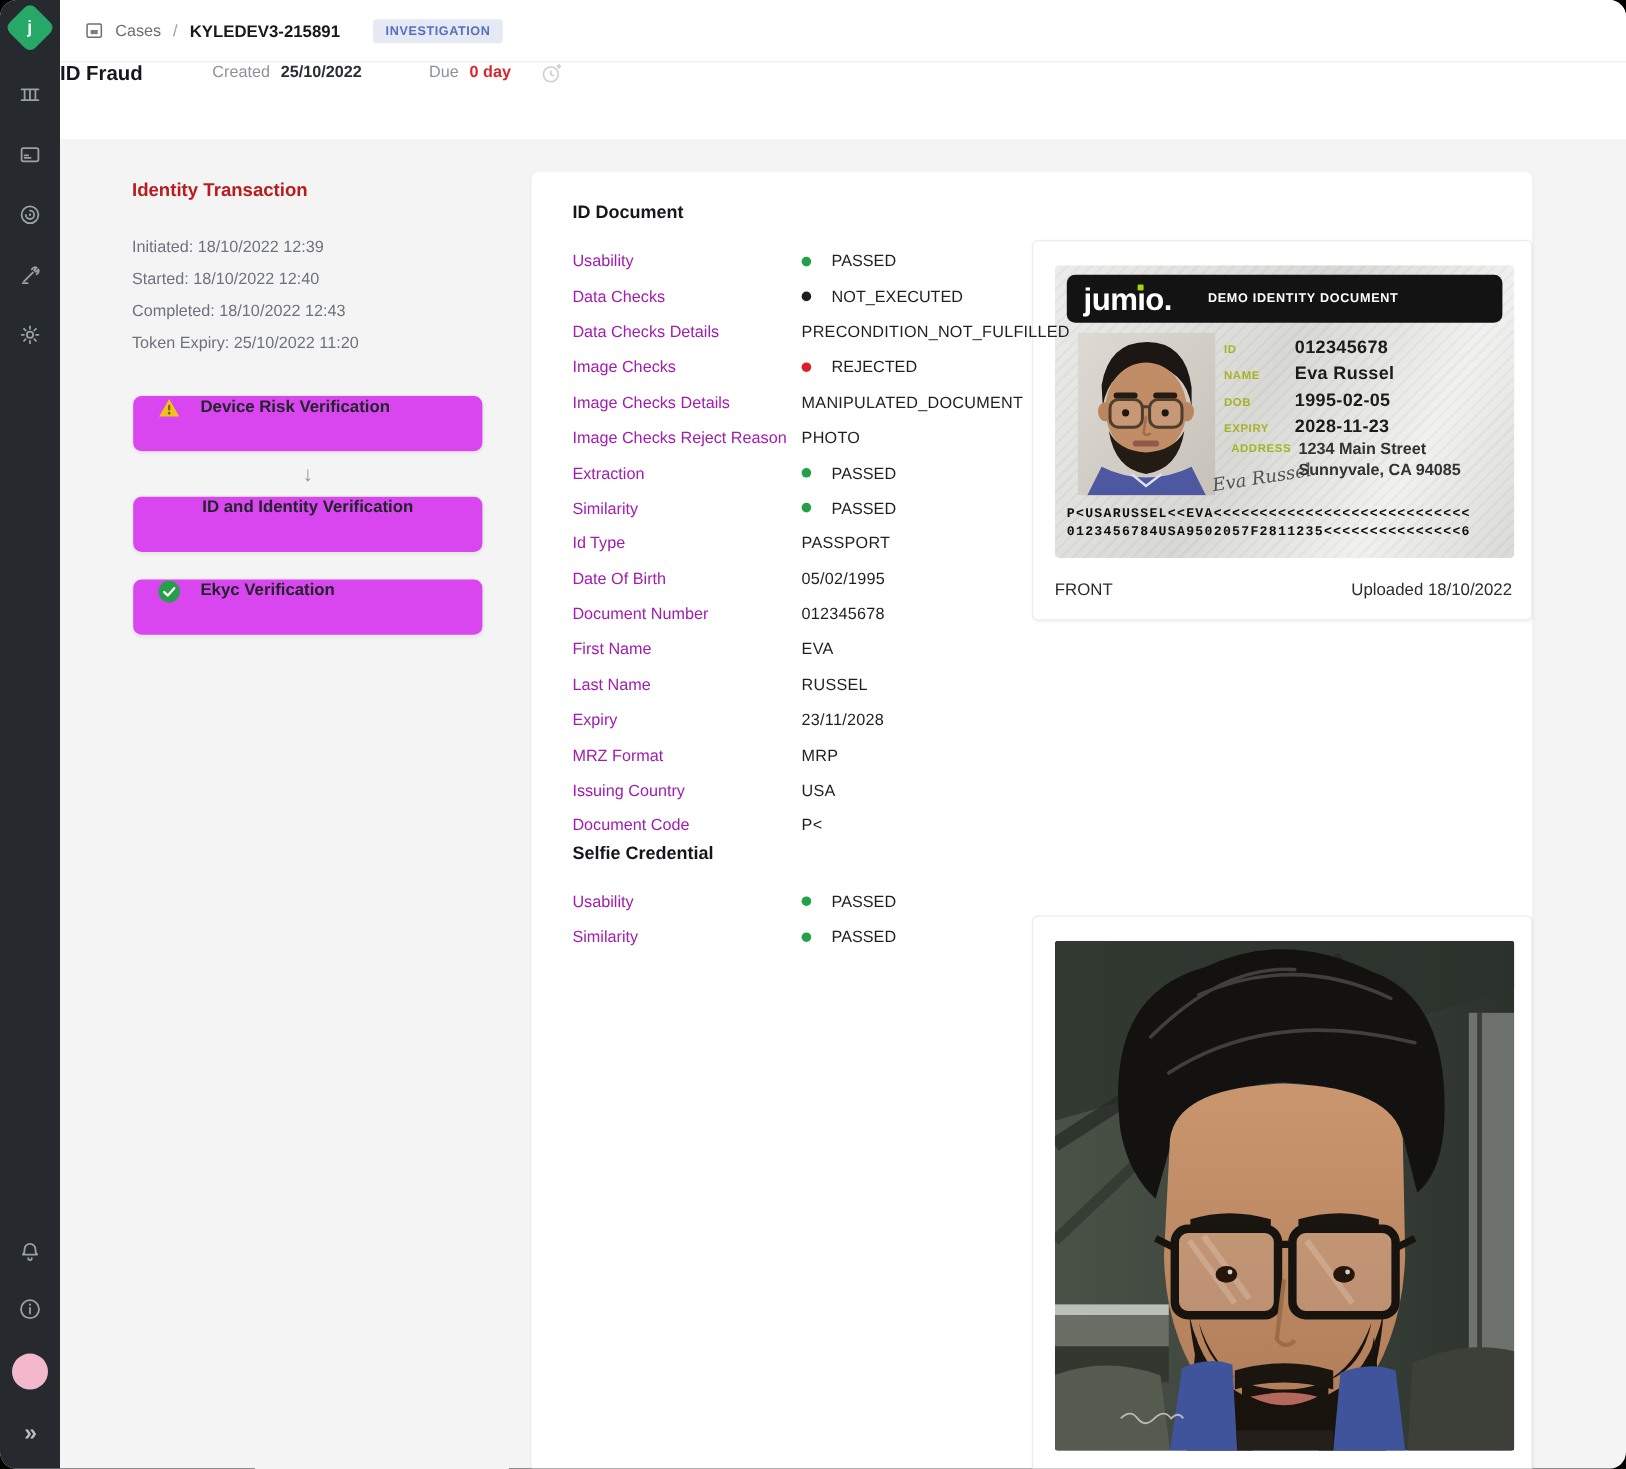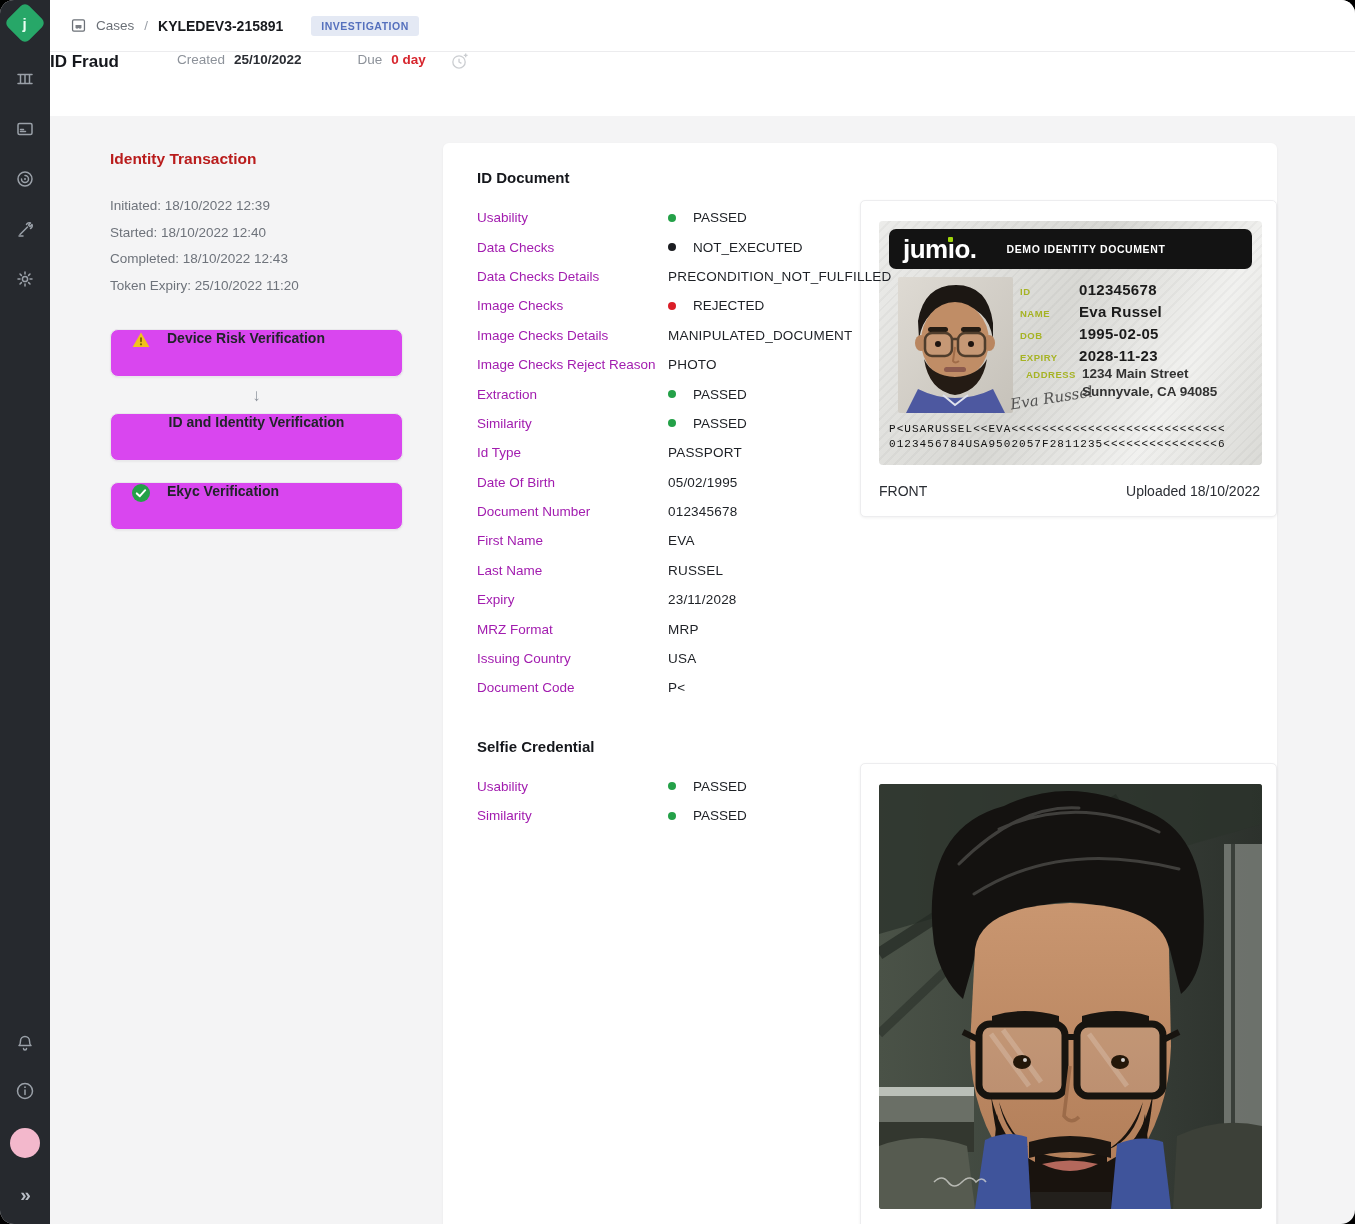--- a/index.html
+++ b/index.html
@@ -61,21 +61,21 @@
   .sec-title { font-size:15px; font-weight:700; color:#15171c; }
   .kv-wrap { position:relative; z-index:2; width:412px; margin-top:17px; }
   .kv-row { display:grid; grid-template-columns:191px 1fr; align-items:center; height:29.4px; }
   .kv-label { color:#a21caf; font-size:13.5px; white-space:nowrap; }
   .kv-value { display:flex; align-items:center; gap:17px; font-size:13.5px; color:#1d2025; white-space:nowrap; }
   .kv-dot { width:8px; height:8px; border-radius:50%; flex:none; }
   .dot-green { background:#24a148; }
   .dot-red   { background:#da1e28; }
   .dot-black { background:#1b1d21; }
   .kv-value:not(:has(.kv-dot)) { letter-spacing:.2px; }
-  .sec-gap { margin-top:35px; }
+  .sec-gap { }
 
   
   .img-card { position:absolute; right:0; width:417px; background:#fff; border:1px solid #ededef;
               border-radius:5px; box-shadow:0 1px 3px rgba(0,0,0,.06); padding:20px 16px 0 18px; z-index:1; }
   .img-card.front { top:57px; height:317px; }
   .img-card.selfie { top:620px; height:520px; }
   .img-footer { height:52px; display:flex; align-items:center; justify-content:space-between;
                 font-size:14px; color:#2a2d33;text-align:center; }
 
   
@@ -94,21 +94,21 @@
   .idfields { position:absolute; left:141px; top:60px; }
   .idf-row { display:flex; align-items:baseline; height:22px; }
   .idf-label { width:59px; font-size:9.5px; font-weight:700; color:#a6b324; letter-spacing:.5px; }
   .idf-value { font-size:15px; font-weight:700; color:#1b1b1b; letter-spacing:.3px; }
   .idaddr { position:absolute; left:147px; top:144px; display:flex; }
   .idaddr-label { width:56px; font-size:9.5px; font-weight:700; color:#a6b324; letter-spacing:.5px; padding-top:4px; }
   .idaddr-val { font-size:13.5px; font-weight:700; color:#333; line-height:18px; }
   .idsig { position:absolute; left:131px; top:168px; font-family:"DejaVu Serif", serif; font-style:italic;
            font-size:15px; color:#3a3a3a; transform:rotate(-9deg); opacity:.85; }
   .idmrz { position:absolute; left:10px; right:24px; top:201px; font-family:"Liberation Mono", monospace;
-           font-size:11px; font-weight:400; color:#101010; letter-spacing:1.05px; line-height:14.5px;
+           font-size:11px; font-weight:700; color:#101010; letter-spacing:1.05px; line-height:14.5px;
            white-space:nowrap; overflow:hidden; }
   .selfie-img { width:383px; height:425px; border-radius:3px; overflow:hidden; cursor:pointer; }
 </style>
 </head>
 <body>
 
 <div class="page">
 
   <nav class="sidebar">
     <div class="logo">

